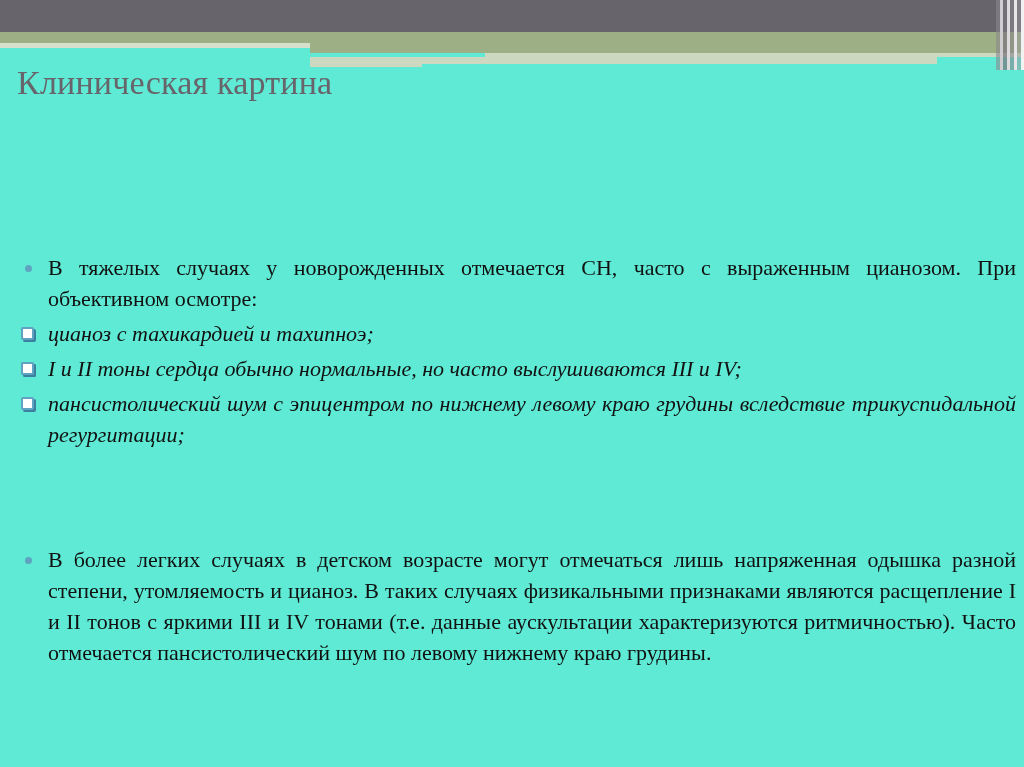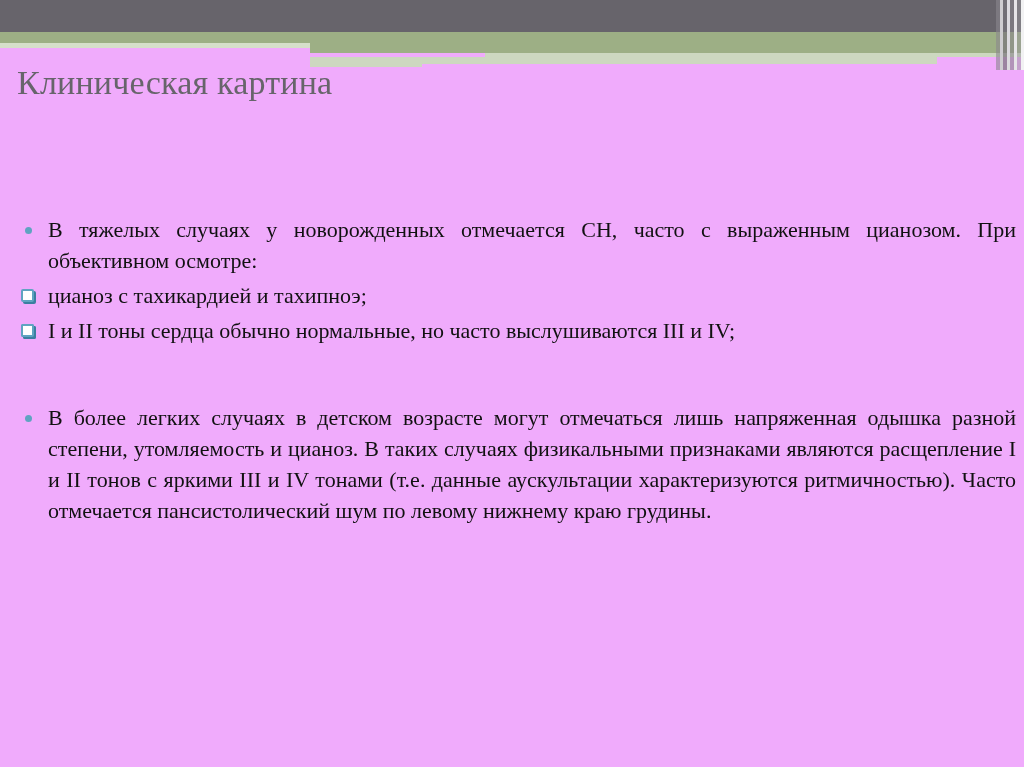--- a/index.html
+++ b/index.html
@@ -12,21 +12,21 @@
       height: 767px;
       position: relative;
       overflow: hidden;
       font-family: "Liberation Serif", "DejaVu Serif", serif;
     }
     .slide {
       position: absolute;
       left: 0; top: 0;
       width: 1024px;
       height: 767px;
-      background: #f0abfc;
+      background: #5eead4;
     }
     
     .band-dark {
       position: absolute;
       left: 0; top: 0;
       width: 1024px; height: 32px;
       background: #67646b;
     }
     .band-green {
       position: absolute;
@@ -92,33 +92,35 @@
       left: 20px; top: 214px;
       width: 996px;
       font-size: 22px;
       line-height: 31px;
       color: #111111;
     }
     .para {
       position: relative;
       padding-left: 28px;
       text-align: justify;
+      margin-top: 38px;
     }
     .para .dot {
       position: absolute;
       left: 5px; top: 13px;
       width: 7px; height: 7px;
       border-radius: 50%;
       background: #5fa3c1;
     }
     .sub {
       position: relative;
       padding-left: 28px;
       text-align: justify;
       margin-top: 4px;
+      font-style: italic;
     }
     .sub .box {
       position: absolute;
       left: 1px; top: 9px;
       width: 13px; height: 13px;
       border: 2px solid #5fa3c1;
       border-radius: 2px;
       box-sizing: border-box;
       background: #ffffff;
       box-shadow: 2px 2px 0 #3b7fa0;
@@ -162,20 +164,24 @@
       <span class="box"></span>
       <span>цианоз с тахикардией и тахипноэ;</span>
     </div>
     <div class="sub">
       <span class="box"></span>
     </div>
     <div class="sub">
       <span class="box"></span>
       <span>I и II тоны сердца обычно нормальные, но часто выслушиваются III и IV;</span>
     </div>
+    <div class="sub">
+      <span class="box"></span>
+      <span>пансистолический шум с эпицентром по нижнему левому краю грудины вследствие трикуспидальной регургитации;</span>
+    </div>
 
     <div class="gap"></div>
 
     <div class="para">
       <span class="dot"></span>
       <span>В более легких случаях в детском возрасте могут отмечаться лишь напряженная одышка разной степени, утомляемость и цианоз. В таких случаях физикальными признаками являются расщепление I и II тонов с яркими III и IV тонами (т.е. данные аускультации характеризуются ритмичностью). Часто отмечается пансистолический шум по левому нижнему краю грудины.</span>
     </div>
   </div>
 </div>
 

